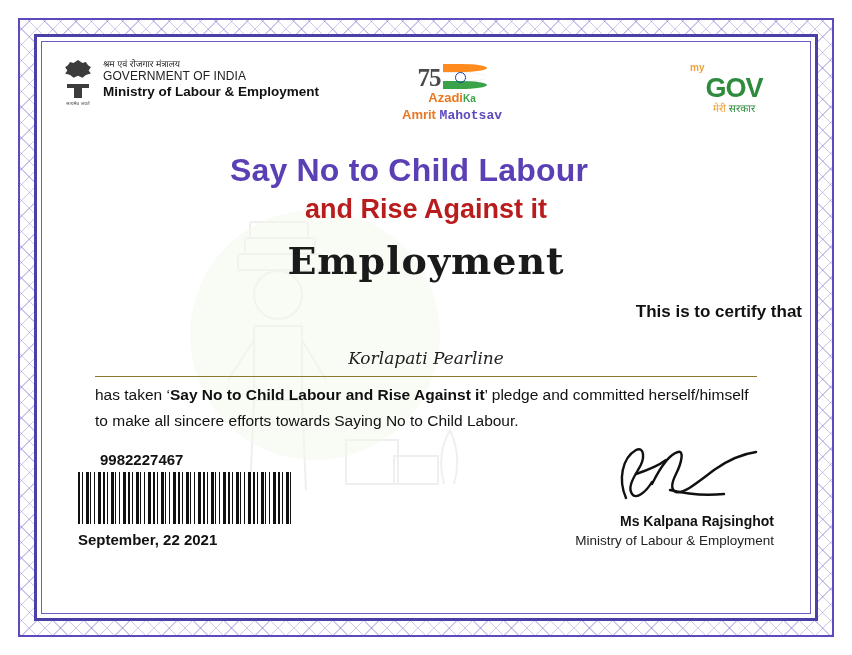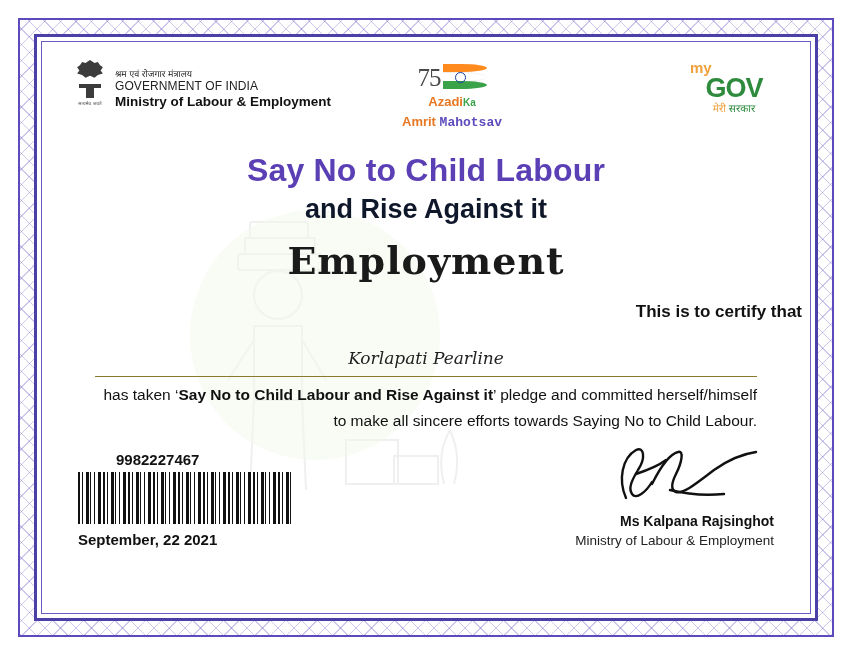--- a/index.html
+++ b/index.html
@@ -68,23 +68,23 @@
   }
 
   
   .header {
     position: absolute;
     left: 60px; top: 58px;
     width: 732px; height: 80px;
   }
   .logo-left {
     position: absolute;
-    left: 13px; top: 0;
+    left: 1px; top: 0;
     display: flex;
-    align-items: flex-end;
+    align-items: flex-start;
   }
   .emblem {
     width: 34px; height: 52px;
     margin-right: 8px;
     position: relative;
     flex: none;
   }
   .emblem .lions {
     position: absolute;
     left: 3px; top: 2px;
@@ -140,21 +140,21 @@
   }
   .azadi-top {
     display: flex;
     align-items: flex-end;
     justify-content: center;
     height: 28px;
   }
   .azadi-75 {
     font-family: "Liberation Serif", serif;
     font-size: 25px;
-    font-weight: normal;
+    font-weight: bold;
     color: #4a4a4a;
     line-height: 24px;
     letter-spacing: -1px;
   }
   .tricolor-flag {
     width: 44px; height: 26px;
     margin-left: 2px;
     position: relative;
   }
   .tricolor-flag .band {
@@ -169,39 +169,39 @@
     position: absolute;
     left: 12px; top: 8px;
     width: 9px; height: 9px;
     border: 1.2px solid #1b3fa0;
     border-radius: 50%;
   }
   .azadi-line1 {
     font-size: 13px;
     font-weight: bold;
     color: #e87722;
-    line-height: 23px;
+    line-height: 16px;
   }
   .azadi-line1 .ka { color: #3aa34a; font-size: 10px; }
   .azadi-line2 {
     font-size: 13px;
     font-weight: bold;
     color: #e87722;
     line-height: 15px;
   }
   .azadi-line2 .mahotsav { color: #5b4bbd; font-family: Liberation Mono, monospace; }
 
   .logo-right {
     position: absolute;
     right: 10px; top: 2px;
     width: 96px;
     text-align: center;
   }
   .mygov-my {
-    font-size: 15px;
+    font-size: 10px;
     color: #f0a13c;
     font-weight: bold;
     line-height: 15px;
     text-align: left;
     padding-left: 4px;
   }
   .mygov-gov {
     font-size: 27px;
     font-weight: bold;
     color: #2e8b3d;
@@ -212,36 +212,36 @@
     font-size: 10.5px;
     line-height: 13px;
     color: #f0a13c;
     font-weight: normal;
   }
   .mygov-hindi .sarkar { color: #2e8b3d; }
 
   
   .title1 {
     position: absolute;
-    left: 50px; top: 152px;
+    left: 33px; top: 152px;
     width: 752px;
     text-align: center;
     font-size: 32px;
     font-weight: bold;
     color: #5b3fb5;
     letter-spacing: .2px;
   }
   .title2 {
     position: absolute;
     left: 50px; top: 194px;
     width: 752px;
     text-align: center;
     font-size: 27px;
     font-weight: bold;
-    color: #0f172a;
+    color: #b91c1c;
   }
   .certificate-word {
     position: absolute;
     left: 50px; top: 238px;
     width: 752px;
     text-align: center;
     font-family: "DejaVu Serif", serif;
     font-size: 38px;
     font-weight: bold;
     color: #1a1a1a;
@@ -274,31 +274,31 @@
     width: 662px;
     height: 1px;
     background: #8a7a2e;
   }
 
   
   .body-text {
     position: absolute;
     left: 95px; top: 382px;
     width: 662px;
-    text-align: right;
+    text-align: left;
     font-size: 15.5px;
     color: #111;
     line-height: 26px;
   }
   .body-text b { font-weight: bold; }
 
   
   .cert-number {
     position: absolute;
-    left: 116px; top: 451px;
+    left: 100px; top: 451px;
     font-size: 15px;
     font-weight: bold;
     color: #111;
   }
   .barcode {
     position: absolute;
     left: 78px; top: 472px;
     width: 215px; height: 52px;
     background:
       repeating-linear-gradient(90deg,

